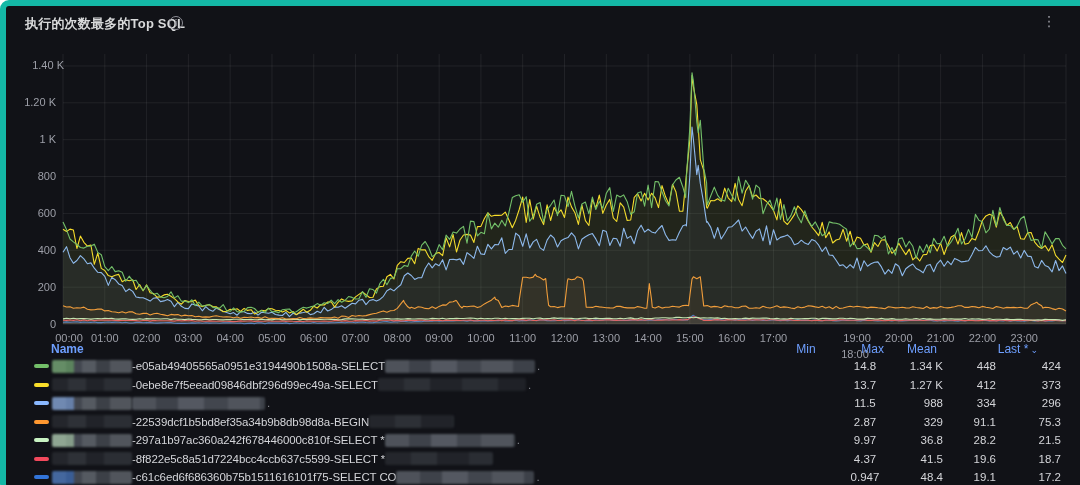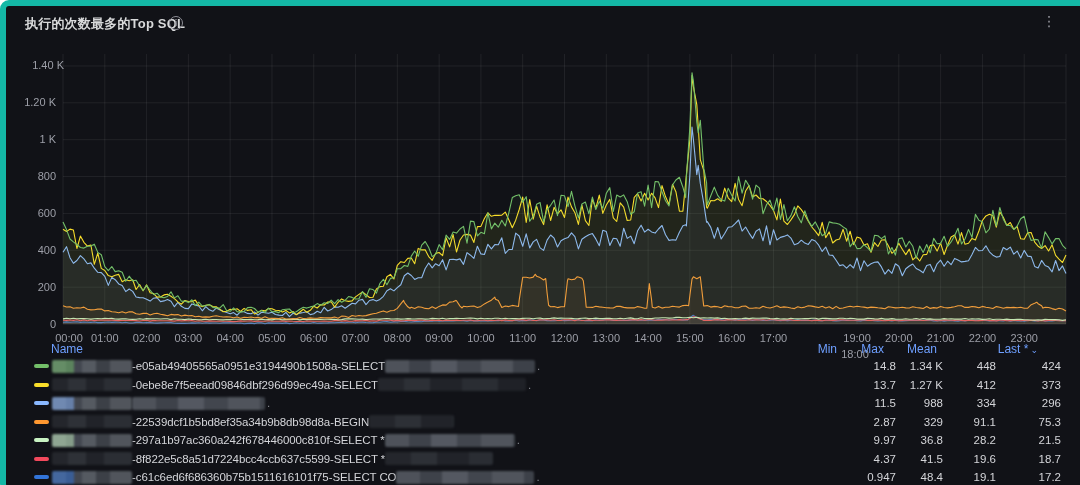--- a/index.html
+++ b/index.html
@@ -14,35 +14,35 @@
          width:14px;text-align:center;cursor:pointer;}
   
   .chart-wrap{position:absolute;left:0;top:0;width:1076px;height:330px;}
   .plot{position:absolute;left:57px;top:48px;width:1003px;height:270px;}
   .plot svg{position:absolute;left:0;top:0;width:100%;height:100%;overflow:visible;}
   .ylabel{position:absolute;width:50px;text-align:right;font-size:11px;color:#9d9fa8;}
   .xlabel{position:absolute;width:46px;text-align:center;font-size:11px;color:#9d9fa8;top:326px;}
   
   .legend{position:absolute;left:28px;top:334px;width:1027px;}
   .lg-header{display:flex;align-items:center;height:17px;font-size:12px;color:#6e9fff;font-weight:bold;}
-  .lg-header .name-h{flex:1;padding-left:17px;font-weight:normal;}
+  .lg-header .name-h{flex:1;padding-left:17px;font-weight:bold;}
   .hcell{text-align:right;font-weight:normal;}
   .lg-row{display:flex;align-items:center;height:18.5px;font-size:11.5px;color:#d4d5d9;}
   .marker{width:15px;height:4px;border-radius:2px;flex:none;margin-right:3px;}
   .redact{height:13px;border-radius:2px;filter:blur(1.1px);flex:none;position:relative;overflow:hidden;}
   .lead{width:80px;background:repeating-linear-gradient(90deg,#575b62 0 14px,#434750 14px 30px,#555a61 30px 44px,#3c4047 44px 58px,#51555c 58px 80px);}
   .lead.dim{background:repeating-linear-gradient(90deg,#24262c 0 16px,#2e3137 16px 34px,#212329 34px 52px,#2b2e34 52px 80px);}
   .trail{background:repeating-linear-gradient(90deg,#4e525a 0 24px,#3e424a 24px 46px,#545861 46px 72px,#42464e 72px 96px,#50545c 96px 128px,#3d4149 128px 160px);}
   .trail.dim{background:repeating-linear-gradient(90deg,#24262c 0 26px,#2d3036 26px 52px,#212329 52px 84px,#2a2d33 84px 120px,#1f2127 120px 160px);}
   .tint{position:absolute;left:0;top:0;bottom:0;width:22px;opacity:.5;}
   .hash{white-space:nowrap;letter-spacing:-.1px;}
   .dot{color:#86888f;margin-left:2px;}
   .spacer{flex:1;}
   .vcell{text-align:right;flex:none;}
-  .w-min{width:62px;} .w-max{width:47px;} .w-mean{width:53px;} .w-last{width:65px;}
+  .w-min{width:62px;text-align:center;} .w-max{width:47px;} .w-mean{width:53px;} .w-last{width:65px;}
   .hcell.w-min,.hcell.w-max,.hcell.w-mean{transform:translateX(-15px);}
   .hcell.w-last{transform:translateX(-23px);white-space:nowrap;padding-left:44px;}
   .chev{font-size:9px;color:#6e9fff;margin-left:2px;}
 </style>
 </head>
 <body>
 
 <div class="frame">
 
   <div class="panel-header">

